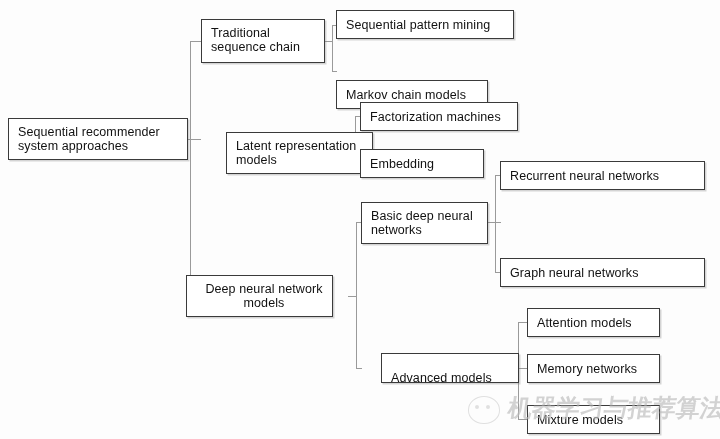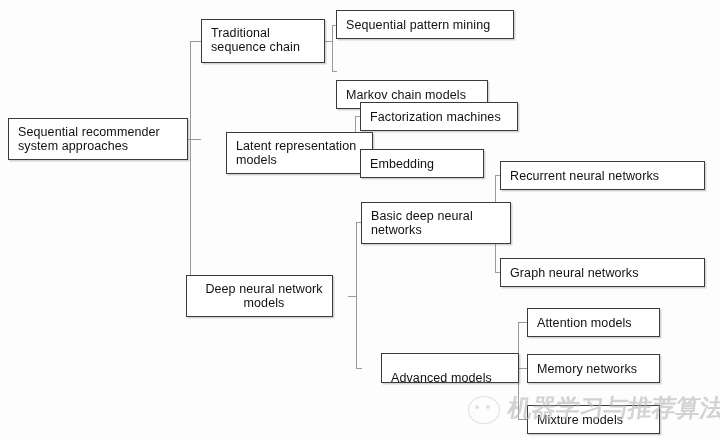--- a/index.html
+++ b/index.html
@@ -132,21 +132,21 @@
 models</div>
 
   <div class="node" style="left:336px; top:10px; width:178px; height:29px; padding-top:7px;">Sequential pattern mining</div>
 
   <div class="node" style="left:336px; top:57px; width:152px; height:29px; padding-top:7px;margin-top:23px;">Markov chain models</div>
 
   <div class="node" style="left:360px; top:102px; width:158px; height:29px; padding-top:7px;">Factorization machines</div>
 
   <div class="node" style="left:360px; top:149px; width:124px; height:29px; padding-top:7px;">Embedding</div>
 
-  <div class="node two-line" style="left:361px; top:202px; width:150px; height:42px;">Basic deep neural
+  <div class="node two-line" style="left:361px; top:202px; width:127px; height:42px;">Basic deep neural
 networks</div>
 
   <div class="node" style="left:381px; top:353px; width:138px; height:30px; padding-top:17px;">Advanced models</div>
 
   <div class="node" style="left:500px; top:161px; width:205px; height:29px; padding-top:7px;">Recurrent neural networks</div>
 
 
   <div class="node" style="left:500px; top:258px; width:205px; height:29px; padding-top:7px;">Graph neural networks</div>
 
   <div class="node" style="left:527px; top:308px; width:133px; height:29px; padding-top:7px;">Attention models</div>

